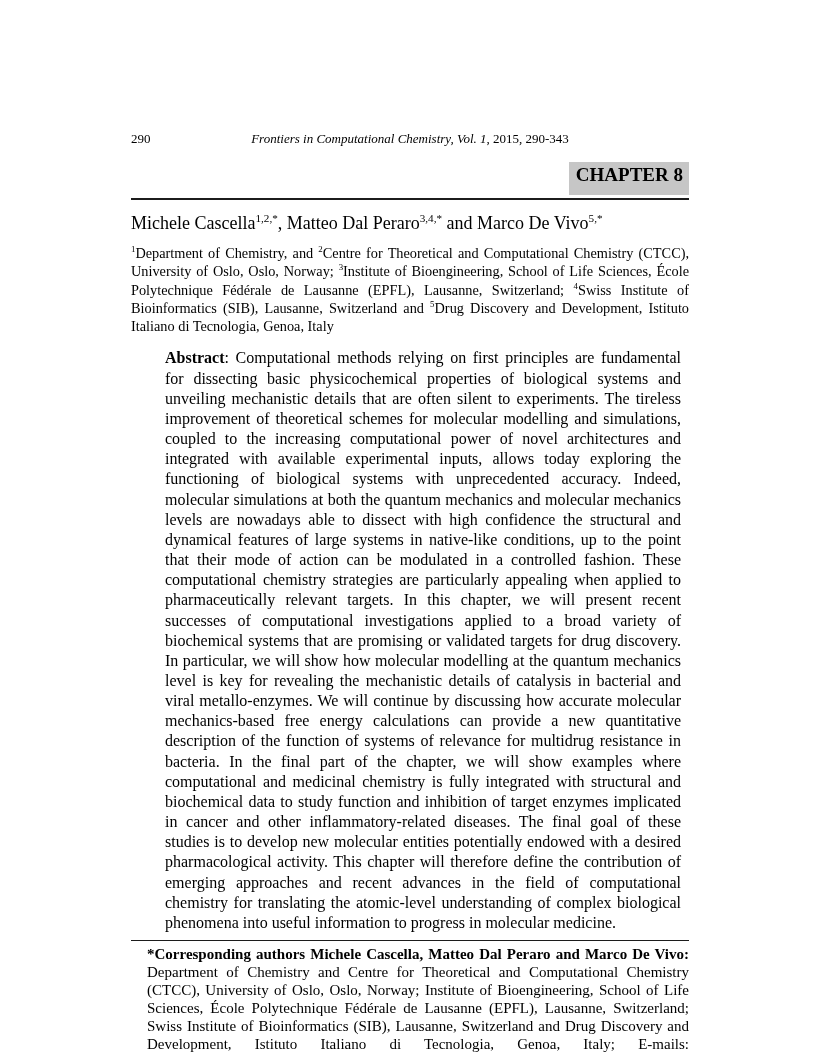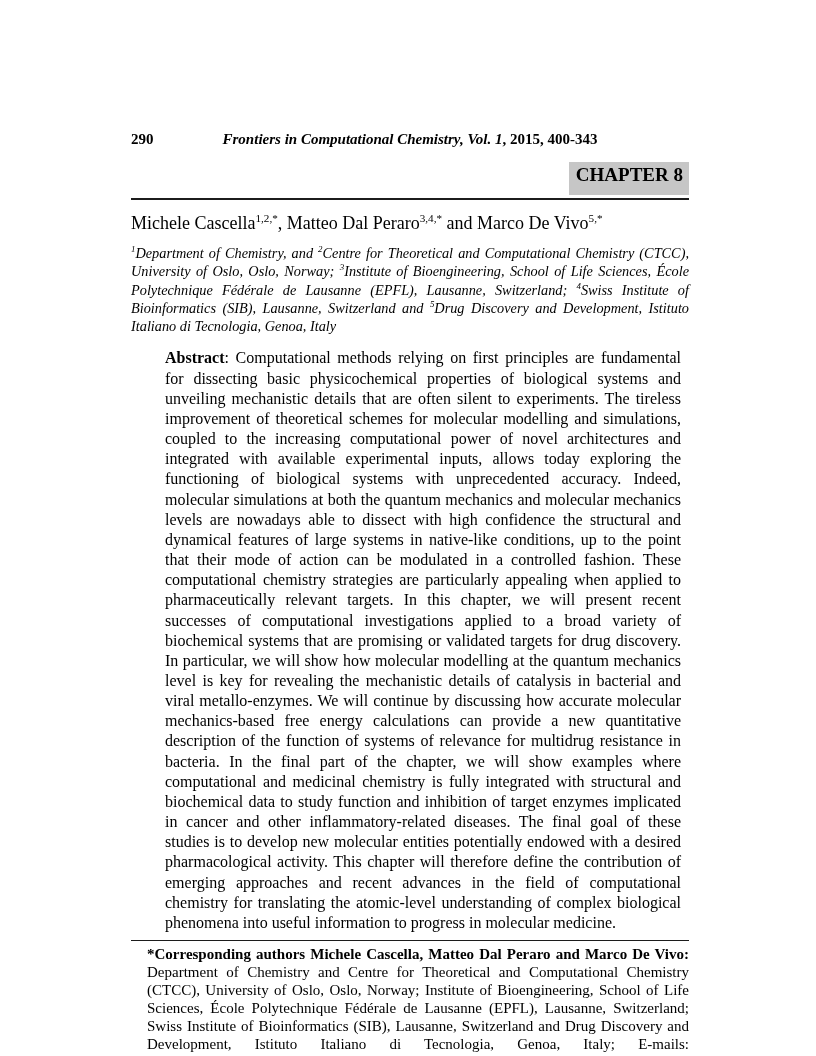--- a/index.html
+++ b/index.html
@@ -18,22 +18,22 @@
   .page {
     position: relative;
     width: 558px;
     margin-left: 131px;
     padding-top: 131px;
     box-sizing: border-box;
   }
   
   .header {
     position: relative;
-    font-size: 15px;
-    font-weight: bold;
+    font-size: 13px;
+    font-weight: normal;
     height: 17px;
   }
   .page-number {
     position: absolute;
     left: 0;
     top: 0;
   }
   .running-title {
     display: block;
     text-align: center;
@@ -69,21 +69,20 @@
   .authors {
     font-size: 18px;
     font-weight: normal;
     margin: 13px 0 0 0;
   }
   sup {
     font-size: 0.62em;
     line-height: 0;
   }
   .affiliations {
-    font-style: italic;
     font-size: 14.3px;
     line-height: 1.28;
     text-align: justify;
     margin: 10px 0 0 0;
   }
   
   .abstract {
     margin: 13px 8px 0 34px;
     font-size: 16px;
     line-height: 1.26;
@@ -115,21 +114,21 @@
     margin-top: 16px;
   }
 </style>
 </head>
 <body>
 
 <div class="page">
 
   <header class="header">
     <span class="page-number">290</span>
-    <span class="running-title"><span class="it">Frontiers in Computational Chemistry, Vol. 1</span><span>, 2015, 400-343</span></span>
+    <span class="running-title"><span class="it">Frontiers in Computational Chemistry, Vol. 1</span><span>, 2015, 290-343</span></span>
   </header>
 
   <div class="chapter-row">
     <span class="chapter-badge">CHAPTER 8</span>
   </div>
 
   <div class="header-rule"></div>
 
 
   <p class="authors">Michele Cascella<sup>1,2,*</sup>, Matteo Dal Peraro<sup>3,4,*</sup> and Marco De Vivo<sup>5,*</sup></p>

